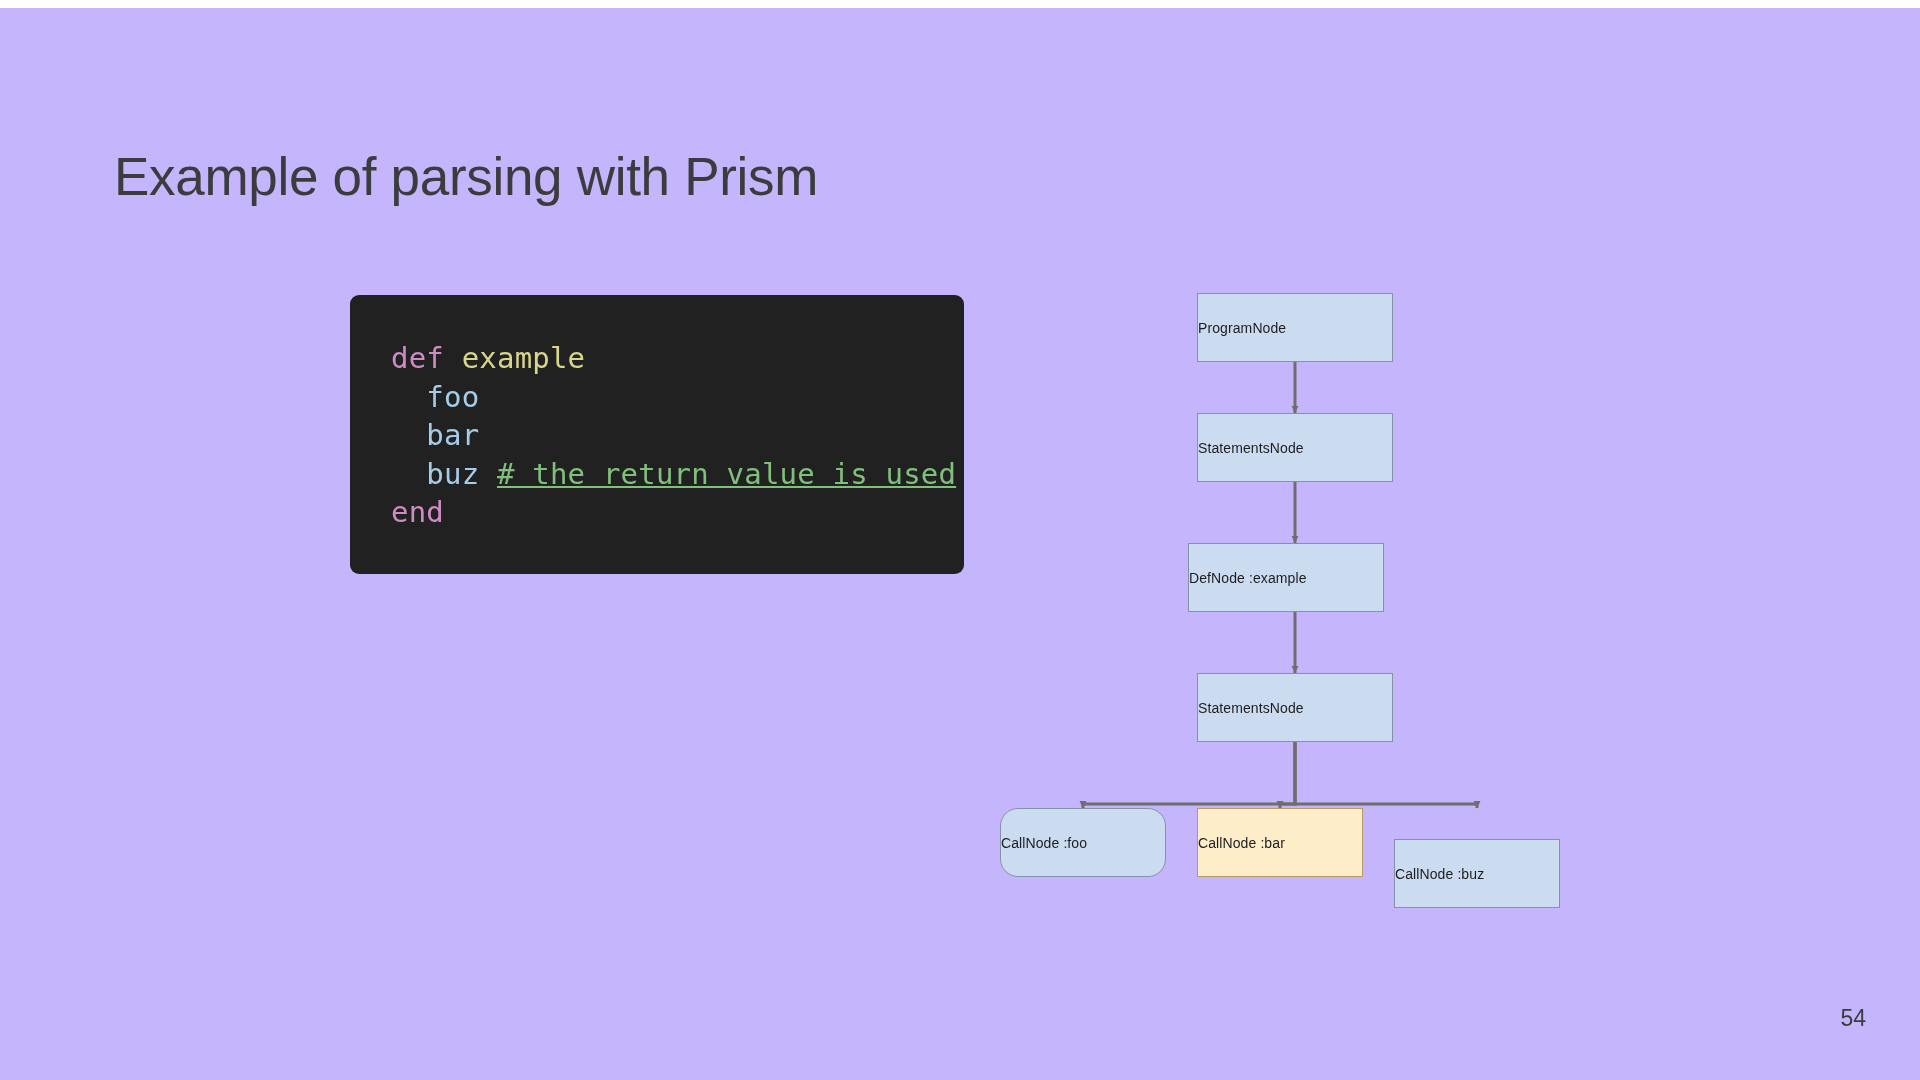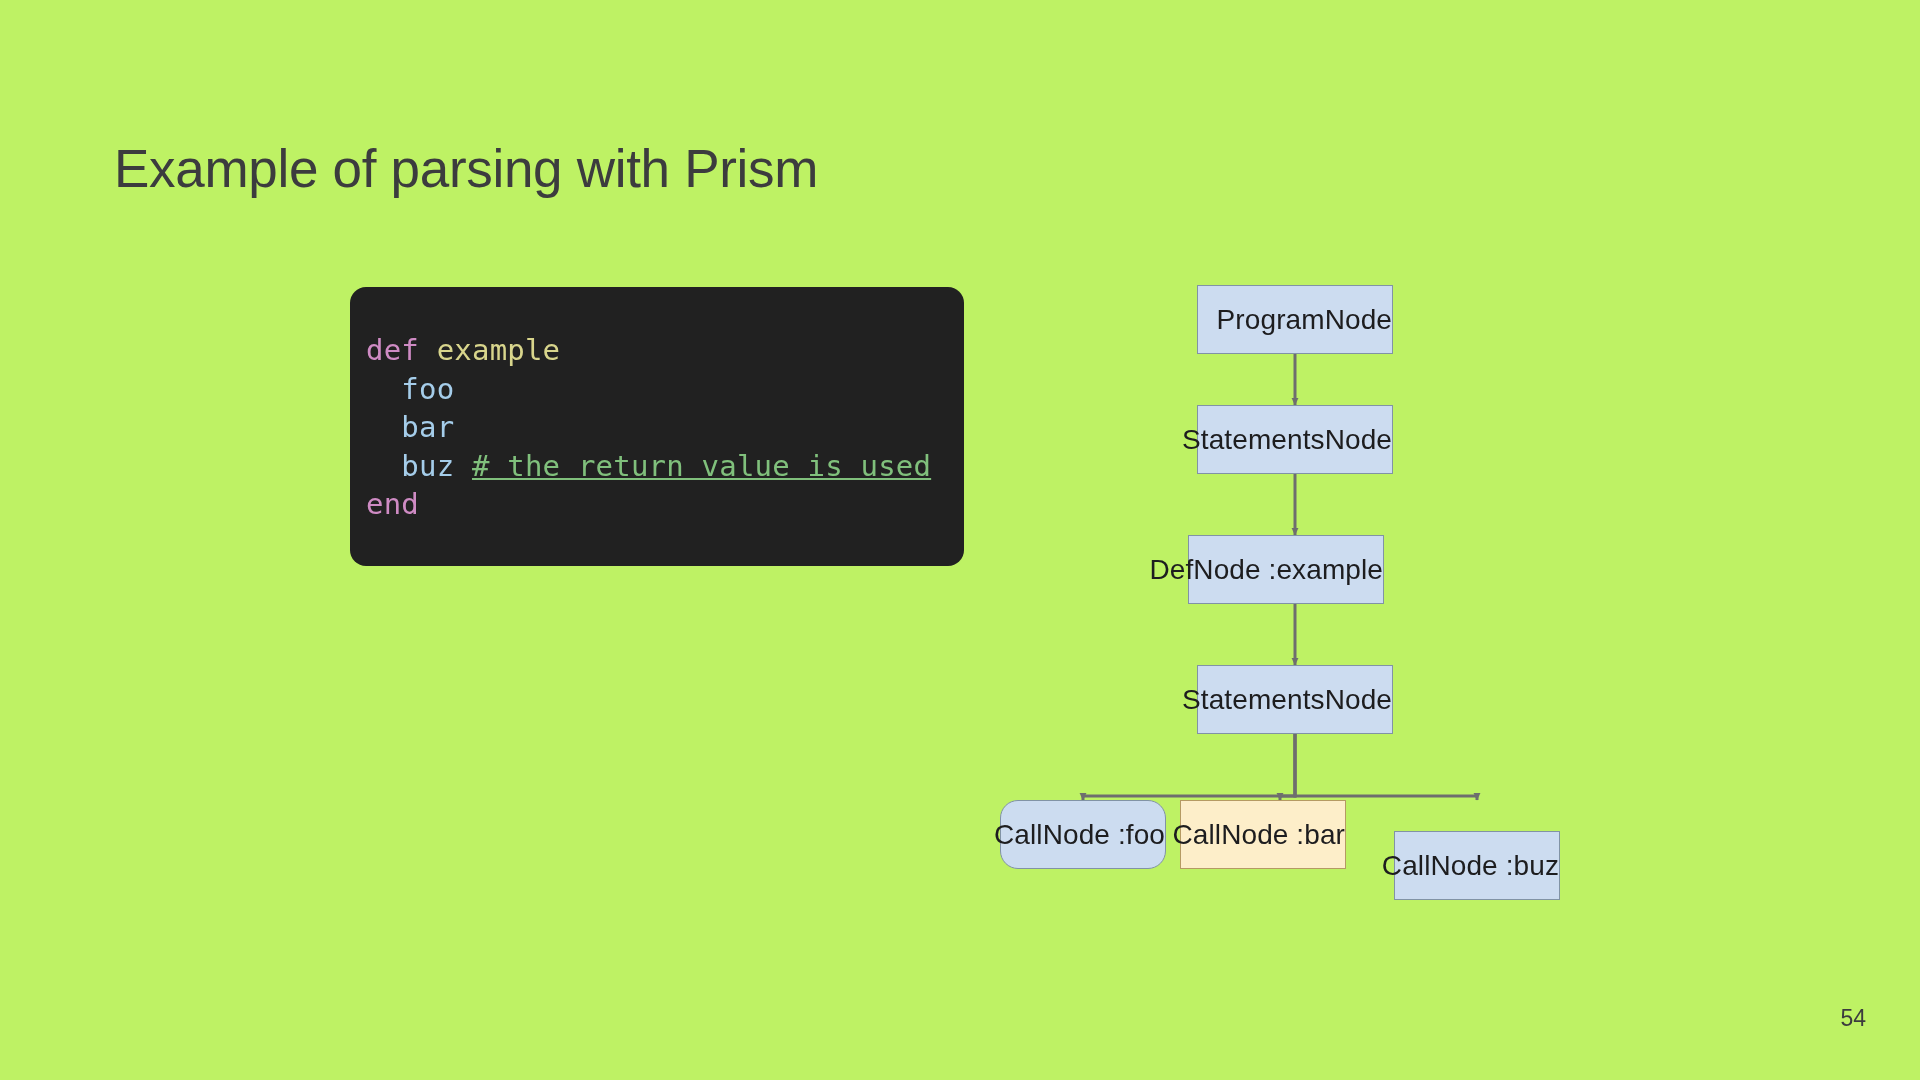--- a/index.html
+++ b/index.html
@@ -12,21 +12,22 @@
     height: 1080px;
     position: relative;
     overflow: hidden;
     font-family: "Liberation Sans", sans-serif;
     -webkit-font-smoothing: antialiased;
   }
 
   .slide {
     position: absolute;
     inset: 0;
-    background: #bef264;
+    background: #c4b5fd;
+    margin-top: 8px;
   }
 
   
   .slide-title {
     position: absolute;
     left: 114px;
     top: 103px;
     font-size: 53px;
     line-height: 1.15;
     font-weight: 400;
@@ -36,23 +37,23 @@
   }
 
   
   .code-block {
     position: absolute;
     left: 350px;
     top: 287px;
     width: 614px;
     height: 279px;
     background: #212121;
-    border-radius: 16px;
+    border-radius: 9px;
     box-sizing: border-box;
-    padding: 44px 0 0 16px;
+    padding: 44px 0 0 41px;
     overflow: hidden;
   }
   .code-pre {
     margin: 0;
     font-family: "DejaVu Sans Mono", "Liberation Mono", monospace;
     font-size: 29px;
     line-height: 38.5px;
     white-space: pre;
     letter-spacing: 0.2px;
   }
@@ -72,22 +73,22 @@
     height: 620px;
   }
   .tree svg { position: absolute; left: 0; top: 0; overflow: visible; }
 
   .node {
     position: absolute;
     box-sizing: border-box;
     border: 1.6px solid #7f8c8d;
     display: flex;
     align-items: center;
-    justify-content: flex-end;
-    font-size: 28px;
+    justify-content: flex-start;
+    font-size: 14px;
     color: #1d1d1f;
     letter-spacing: 0.1px;
     white-space: nowrap;
   }
   .node.blue   { background: #ccdcf0; border-color: #8193a5; }
   .node.yellow { background: #fdeec9; border-color: #b59a63; }
 
   
   .page-number {
     position: absolute;
@@ -133,21 +134,21 @@
         </div>
         <div class="node blue" style="left: 198px; top: 260px; width: 196px; height: 69px;">
           <span>DefNode :example</span>
         </div>
         <div class="node blue" style="left: 207px; top: 390px; width: 196px; height: 69px;">
           <span>StatementsNode</span>
         </div>
         <div class="node blue" style="left: 10px; top: 525px; width: 166px; height: 69px; border-radius: 18px;">
           <span>CallNode :foo</span>
         </div>
-        <div class="node yellow" style="left: 190px; top: 525px; width: 166px; height: 69px;">
+        <div class="node yellow" style="left: 207px; top: 525px; width: 166px; height: 69px;">
           <span>CallNode :bar</span>
         </div>
         <div class="node blue" style="left: 404px; top: 556px; width: 166px; height: 69px;">
           <span>CallNode :buz</span>
         </div>
       </div>
   </div>
 
   <div class="page-number">54</div>
 

